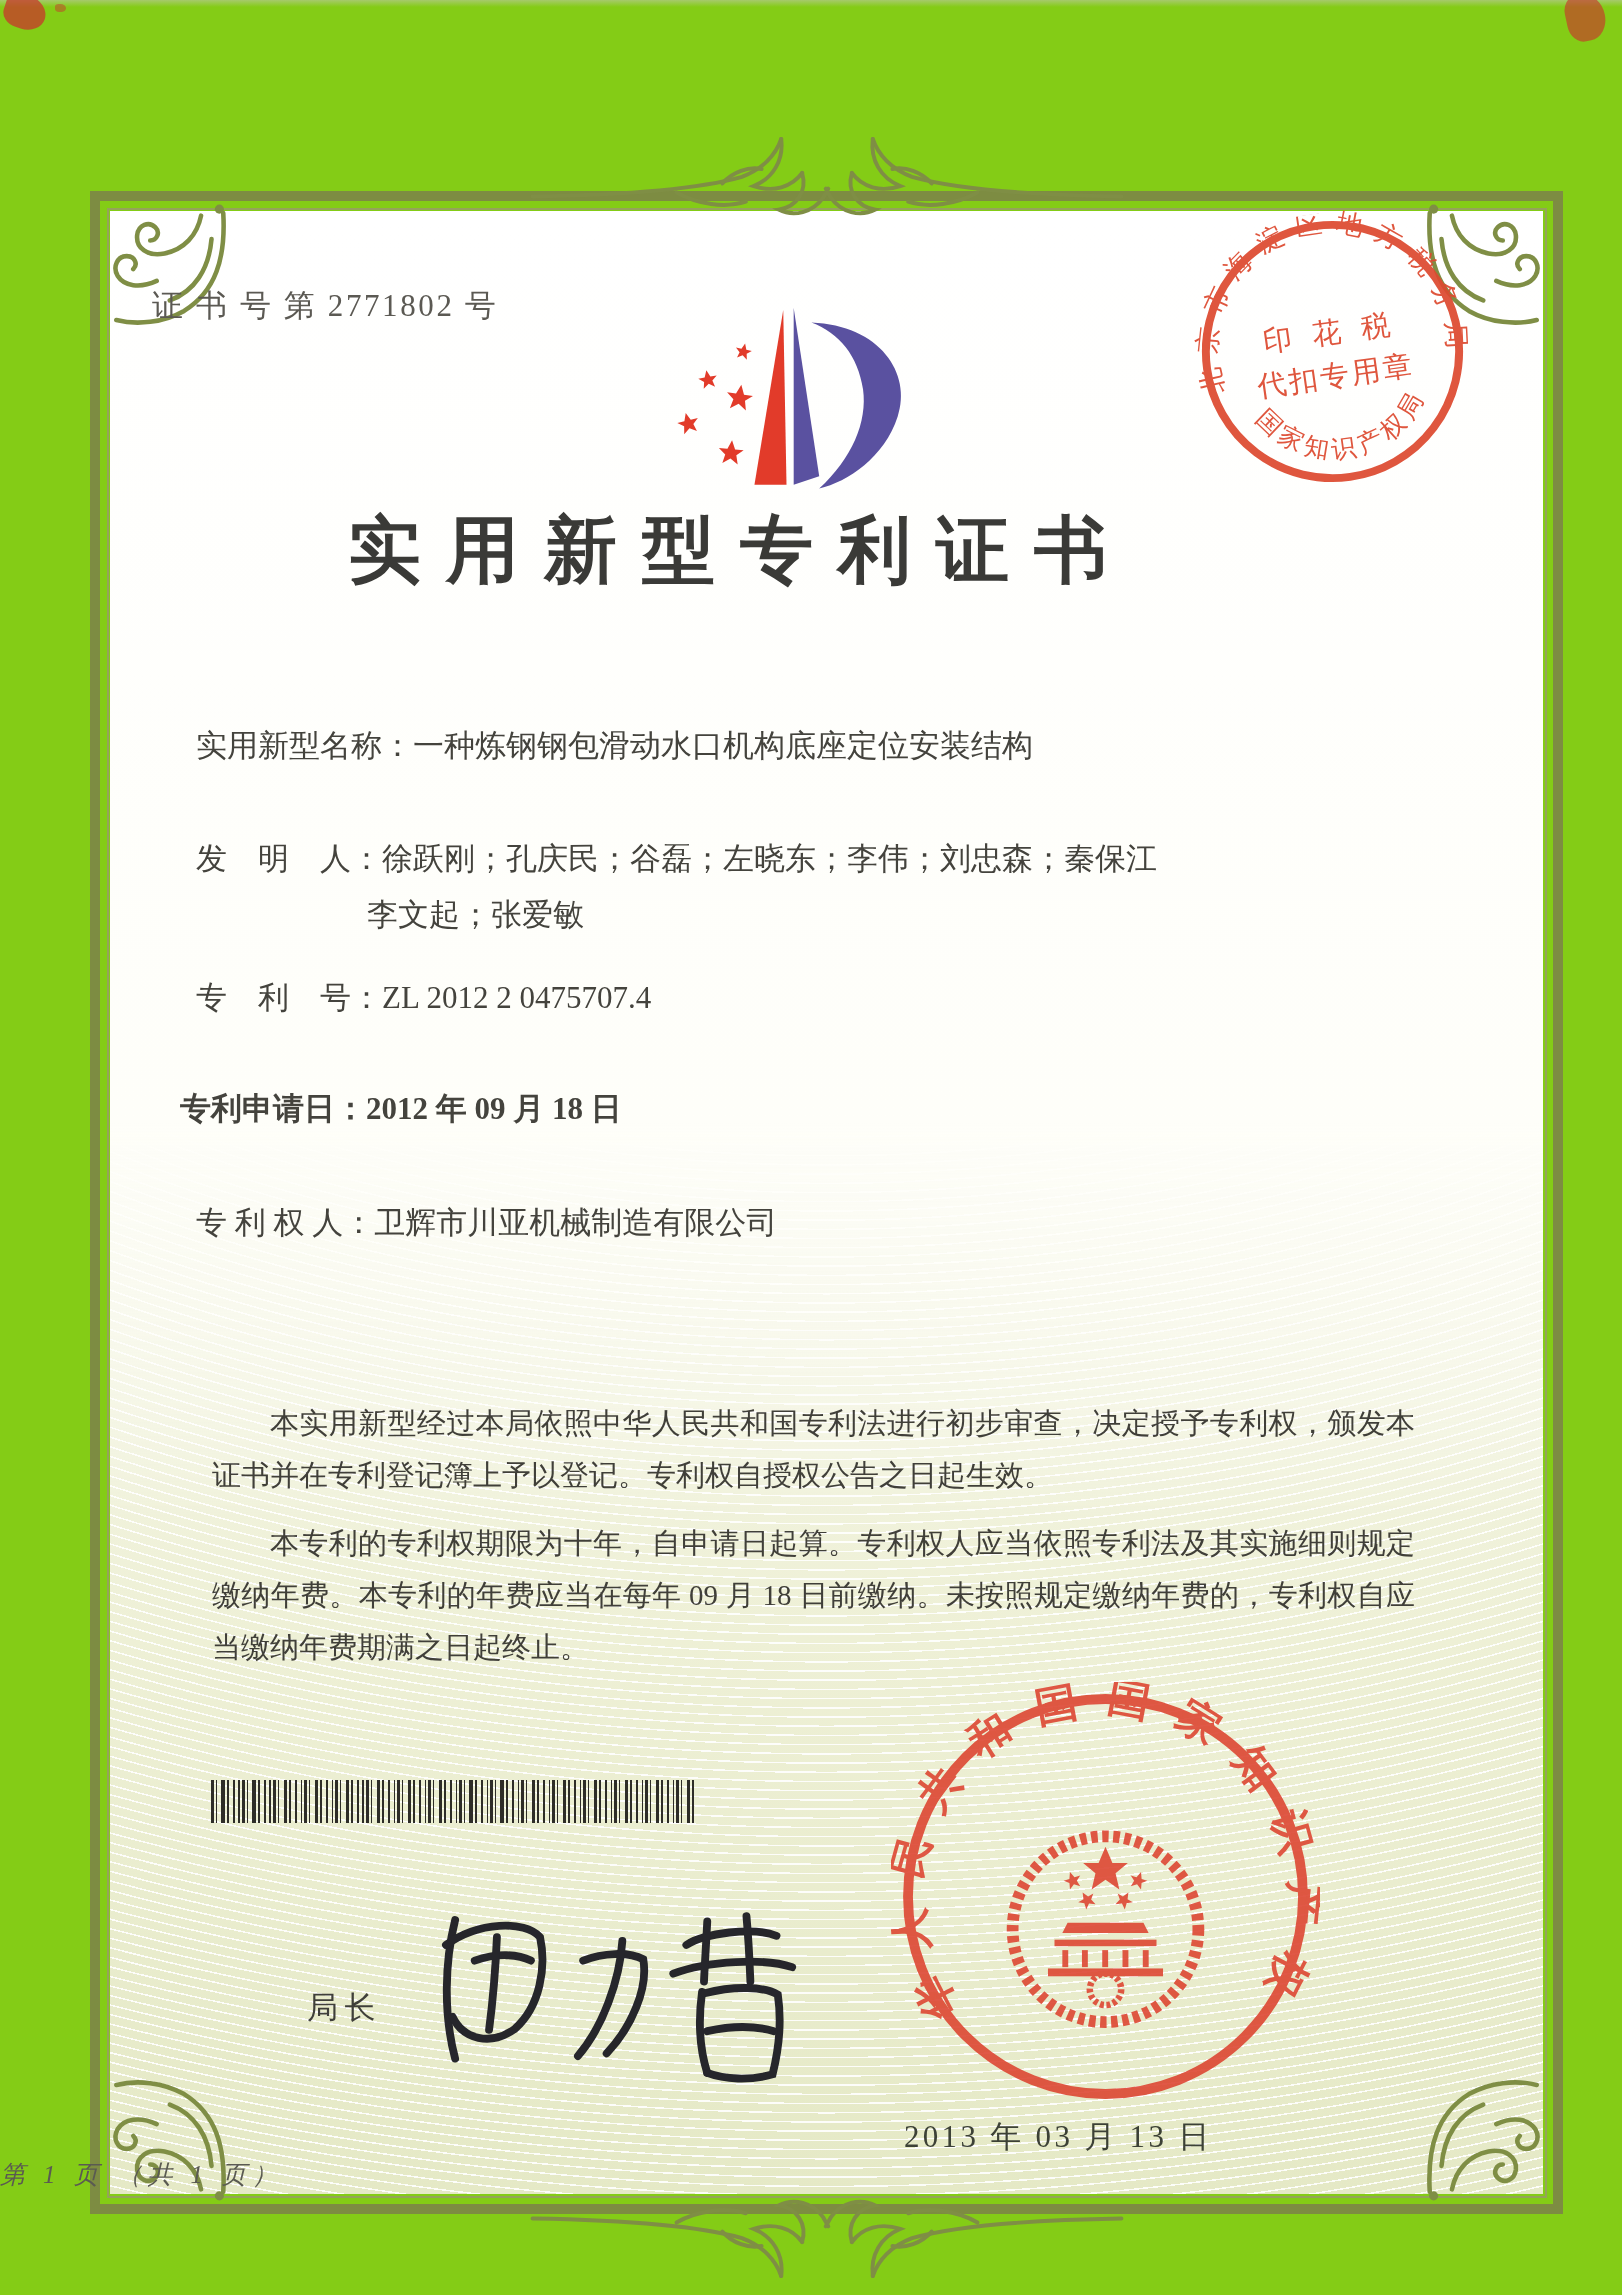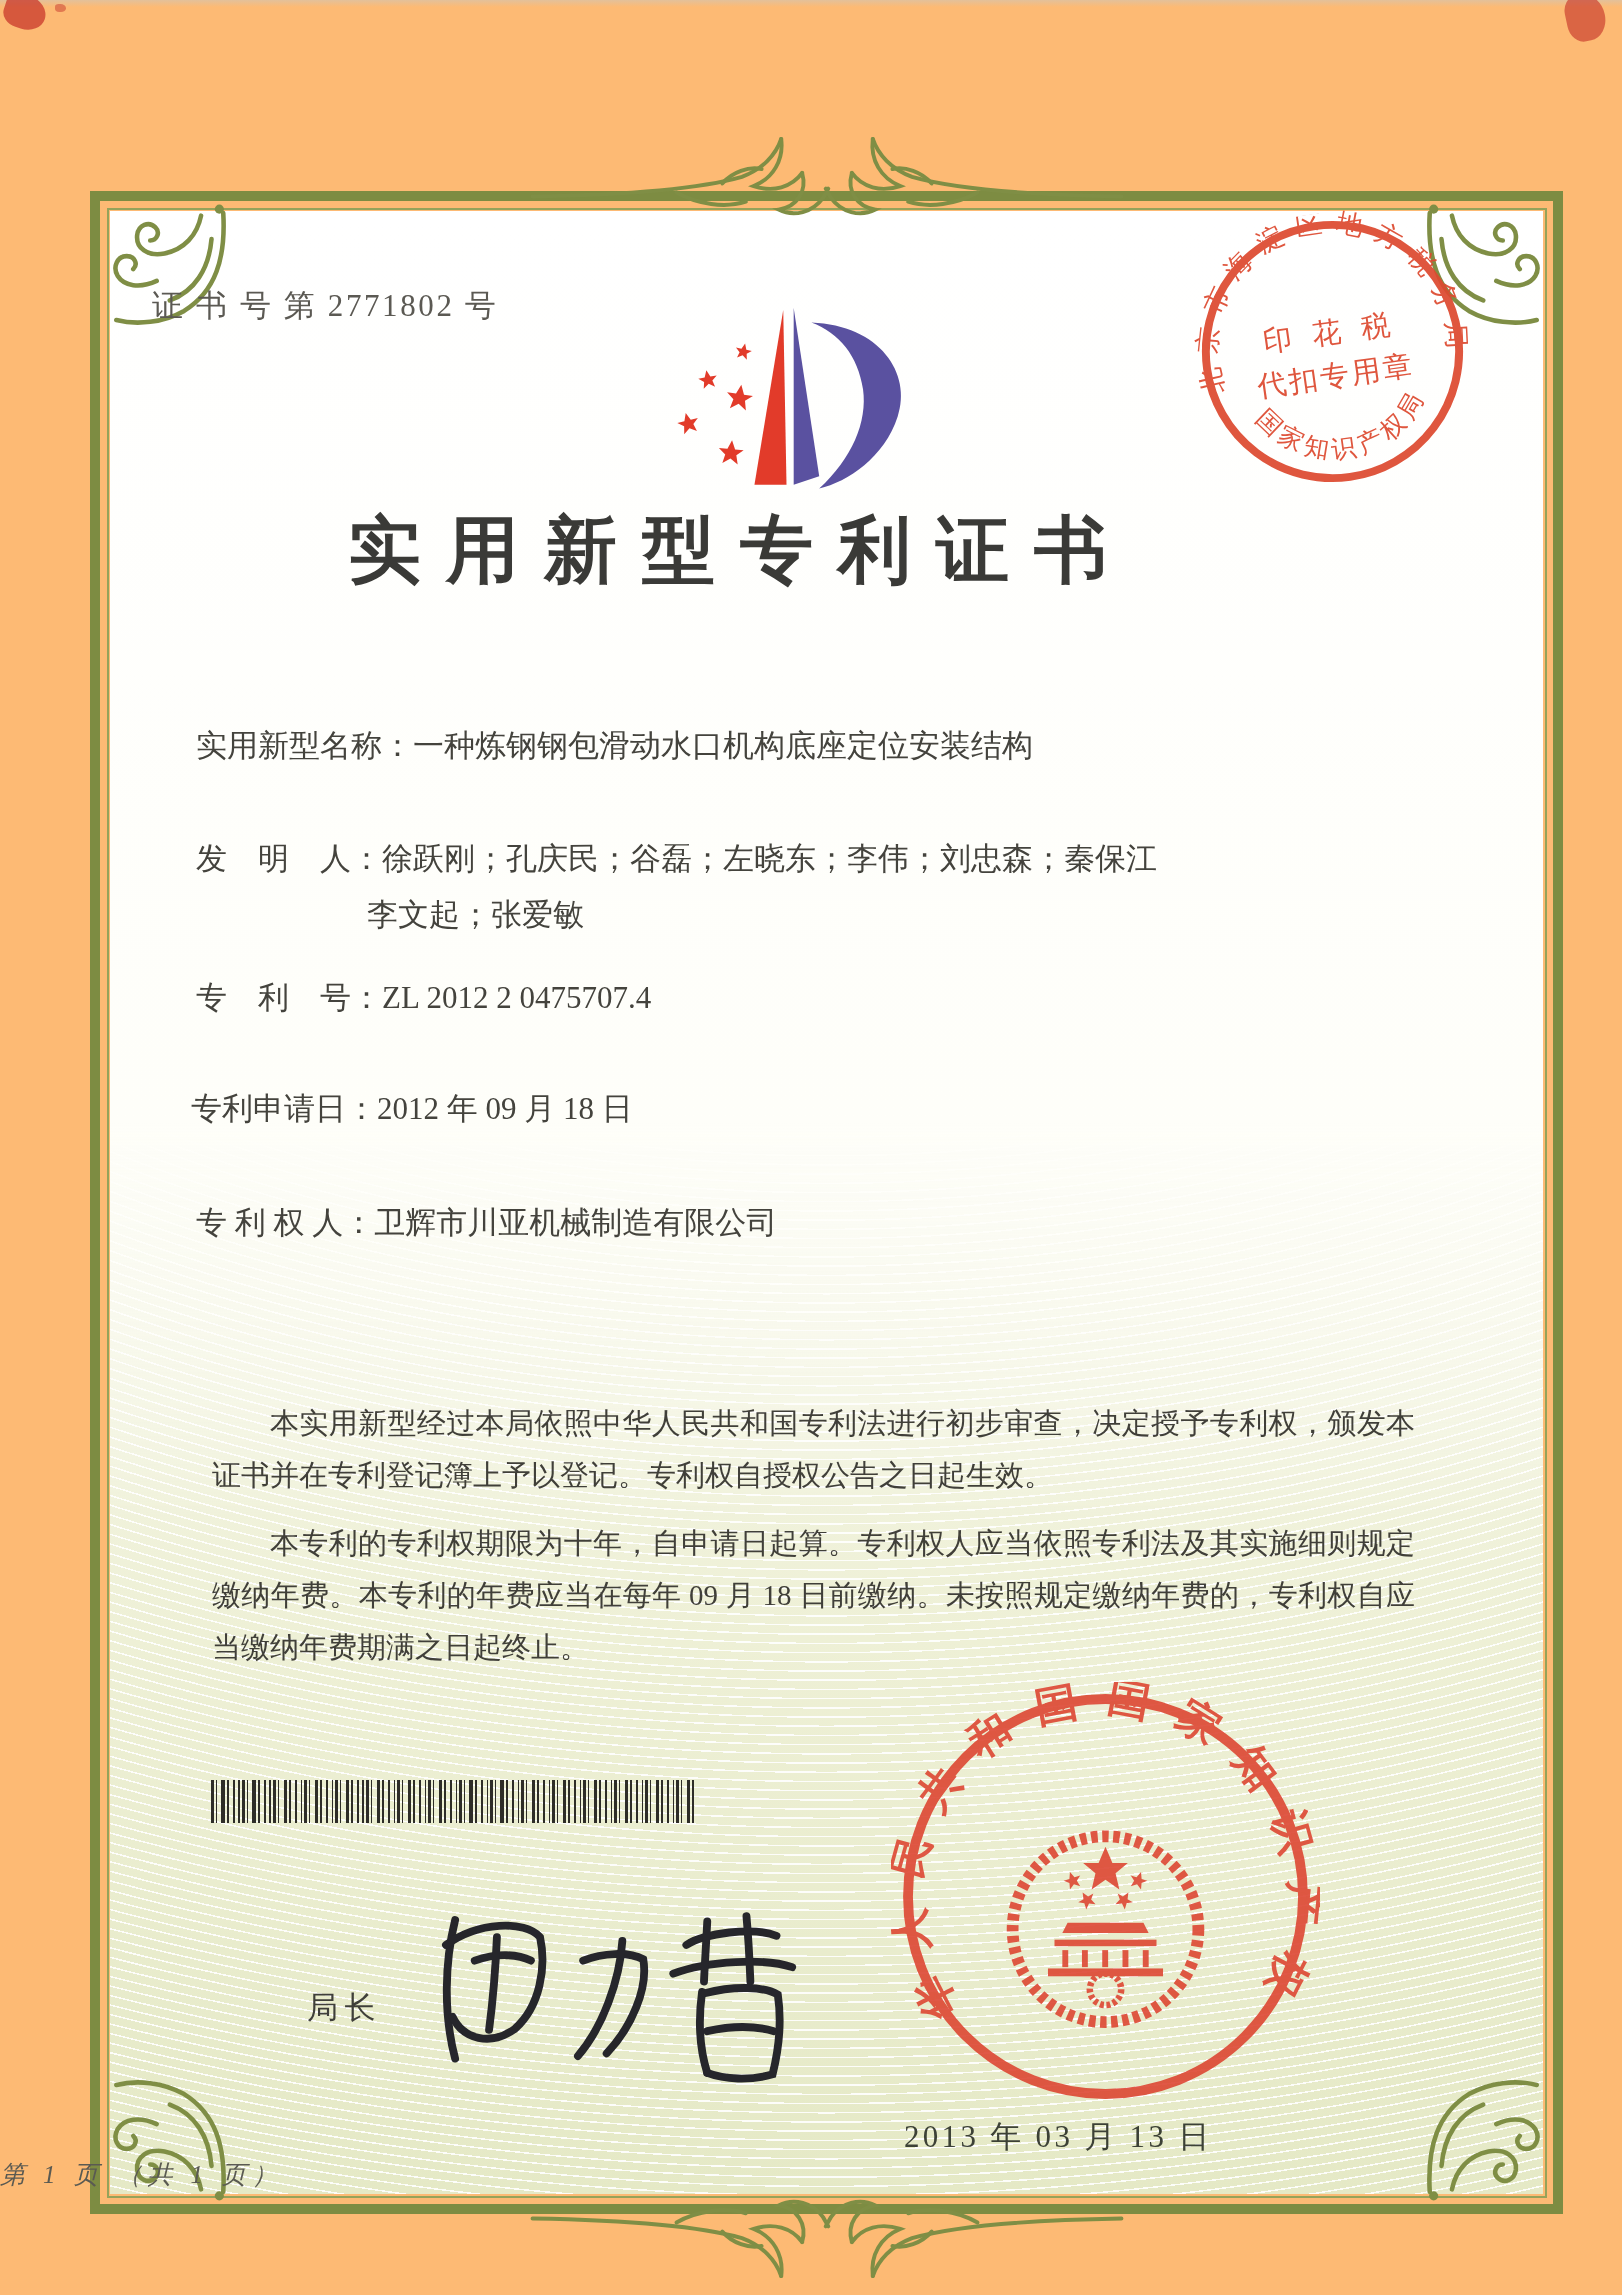--- a/index.html
+++ b/index.html
@@ -1,16 +1,16 @@
 <!DOCTYPE html>
 <html style="font-size:10.5px"><head>
 <meta charset="utf-8">
 <style>
   html,body{margin:0;padding:0;background:#eceae4;}
-  .page{position:relative;width:1623px;height:2295px;background:#fdba74;overflow:hidden;
+  .page{position:relative;width:1623px;height:2295px;background:#84cc16;overflow:hidden;
         font-family:"Liberation Serif","DejaVu Serif",serif;color:#3f3e39;}
   .abs{position:absolute;}
 
   
   .edge-left{left:0;top:0;width:10.5px;height:2295px;background:linear-gradient(90deg,#aeaca6,#ececе7 80%,rgba(255,255,255,0));opacity:.55;}
   .edge-top{left:0;top:0;width:1623px;height:6.5px;background:linear-gradient(#c9c7c1,rgba(255,255,255,0));opacity:.5;}
   .smudge{background:#c8372b;opacity:.75;border-radius:40% 60% 55% 45%;}
   .smudge.s1{left:3.9px;top:-5.2px;width:42px;height:34px;transform:rotate(18deg);}
   .smudge.s2{left:55px;top:3.9px;width:10.5px;height:7.8px;opacity:.5;}
   .smudge.s3{left:1566px;top:-6.5px;width:39px;height:47px;transform:rotate(-12deg);opacity:.65;}
@@ -27,21 +27,21 @@
 
   
   .certno{left:152px;top:285px;font-size:31px;letter-spacing:2.6px;color:#5b5953;white-space:pre;}
   .title{left:0;top:502px;width:1455px;text-align:center;font-size:73px;font-weight:700;
          letter-spacing:25px;padding-left:25px;box-sizing:border-box;color:#3a3a37;}
   .fieldline{font-size:31px;color:#44433d;white-space:pre;}
   .f-name{left:196px;top:725px;}
   .f-inv{left:196px;top:838px;}
   .f-inv .l2{display:block;margin-left:171px;margin-top:14.4px;}
   .f-pno{left:196px;top:977px;}
-  .f-fil{left:191px;top:1088px;}
+  .f-fil{left:180px;top:1088px;font-weight:bold;}
   .f-pat{left:196px;top:1202px;}
   .f-grant{left:196px;top:1315px;}
 
   .bodytext{left:196px;top:1381px;width:1235px;font-size:29px;line-height:52px;
             text-align:justify;color:#403f39;}
   .bodytext p{margin:16px;text-indent:2em;}
 
   .barcode{left:211px;top:1780px;width:485px;height:43px;
     background:repeating-linear-gradient(90deg,
       #2e2d28 0 2.6px,transparent 2.6px 4.6px,

